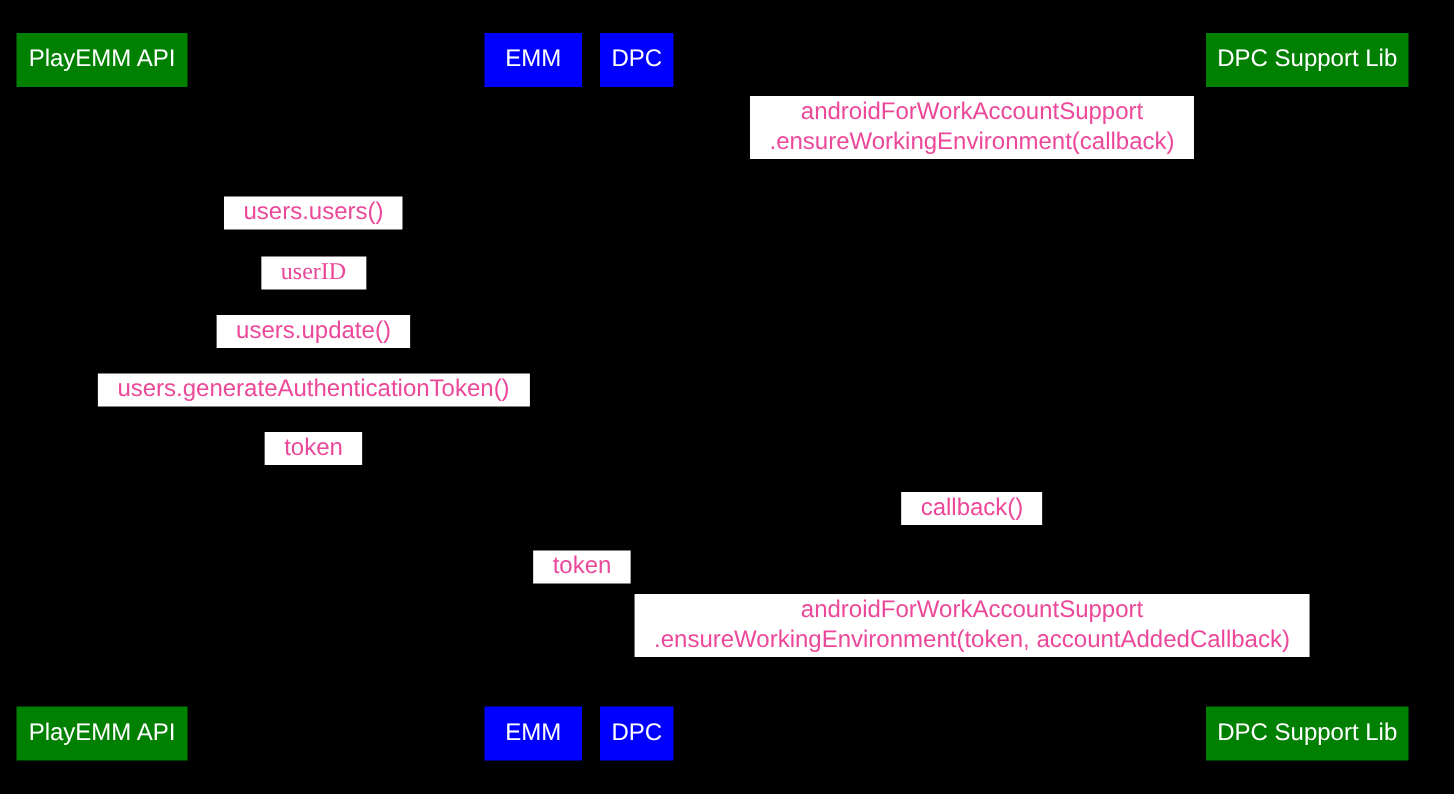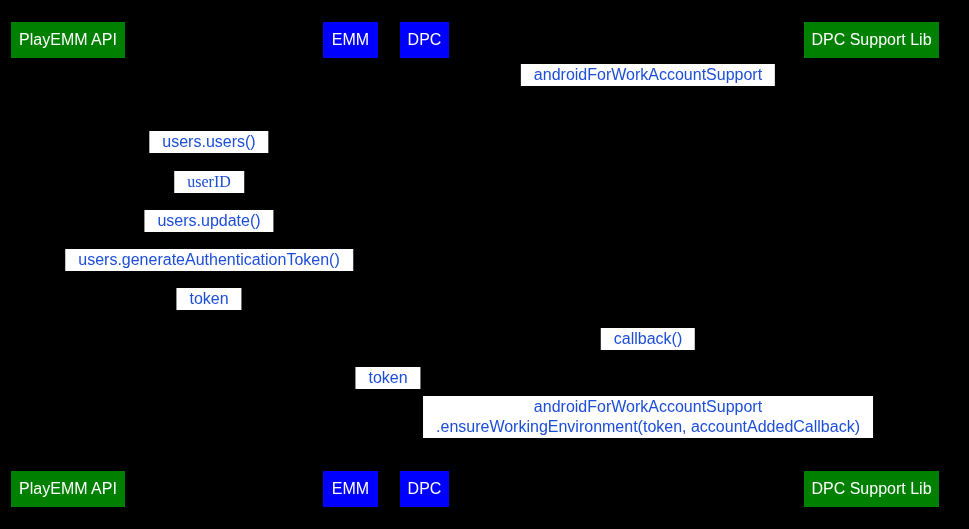--- a/index.html
+++ b/index.html
@@ -27,31 +27,31 @@
     white-space: nowrap;
     box-sizing: border-box;
   }
   .actor.green { background: #008000; }
   .actor.blue  { background: #0000ff; }
 
   .msg {
     position: absolute;
     transform: translateX(-50%);
     background: #ffffff;
-    color: #1d4ed8;
+    color: #ec4899;
     font-size: 16px;
     line-height: 20px;
     text-align: center;
     white-space: nowrap;
     padding: 1px 13px;
   }
 
   
   .pos-playemm { left: 11px;  width: 114px; }
-  .pos-emm     { left: 323px; width: 55px;  }
+  .pos-emm     { left: 323px; width: 65px;  }
   .pos-dpc     { left: 400px; width: 49px;  }
   .pos-dsl     { left: 804px; width: 135px; }
   .row-top    { top: 22px;  }
   .row-bottom { top: 471px; }
 
   
   .m0 { left: 648px; top: 64px;  }
   .m1 { left: 209px; top: 131px; }
   .m2 { left: 209px; top: 171px; font-family: Liberation Serif, serif; }
   .m3 { left: 209px; top: 210px; }
@@ -74,20 +74,21 @@
   </div>
   <div class="actor blue pos-dpc row-top">
     <span>DPC</span>
   </div>
   <div class="actor green pos-dsl row-top">
     <span>DPC Support Lib</span>
   </div>
 
   <div class="msg m0">
     <div>androidForWorkAccountSupport</div>
+    <div>.ensureWorkingEnvironment(callback)</div>
   </div>
 
   <div class="msg m1">
     <div>users.users()</div>
   </div>
 
   <div class="msg m2">
     <div>userID</div>
   </div>
 

